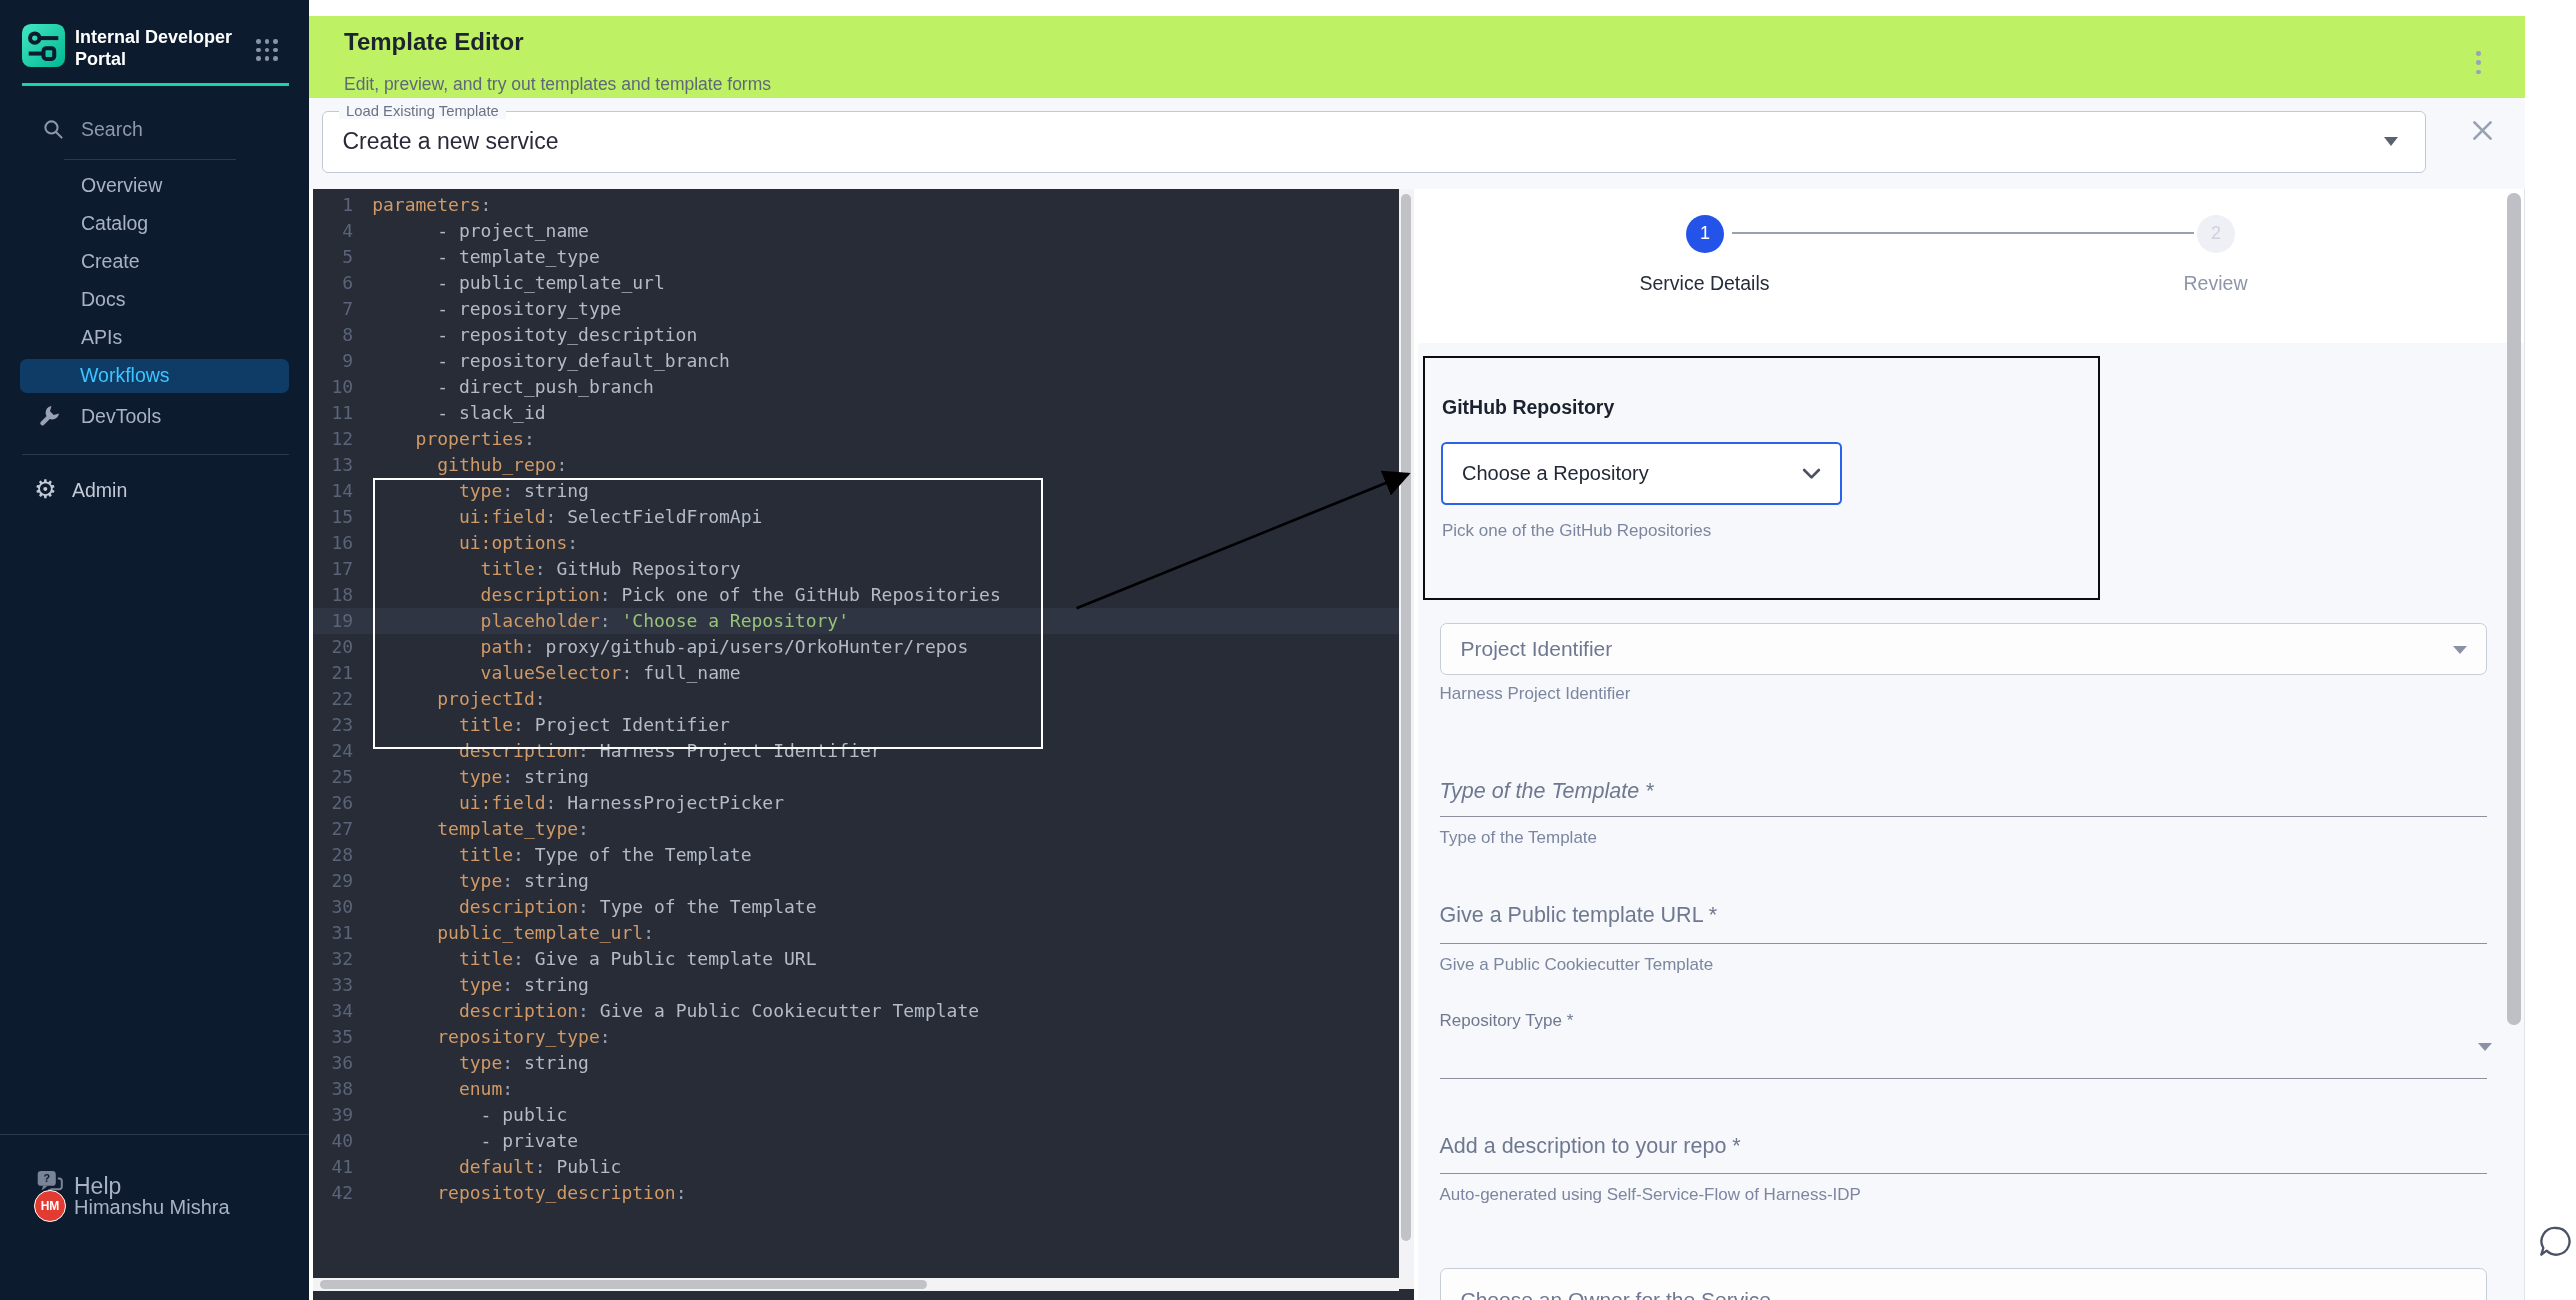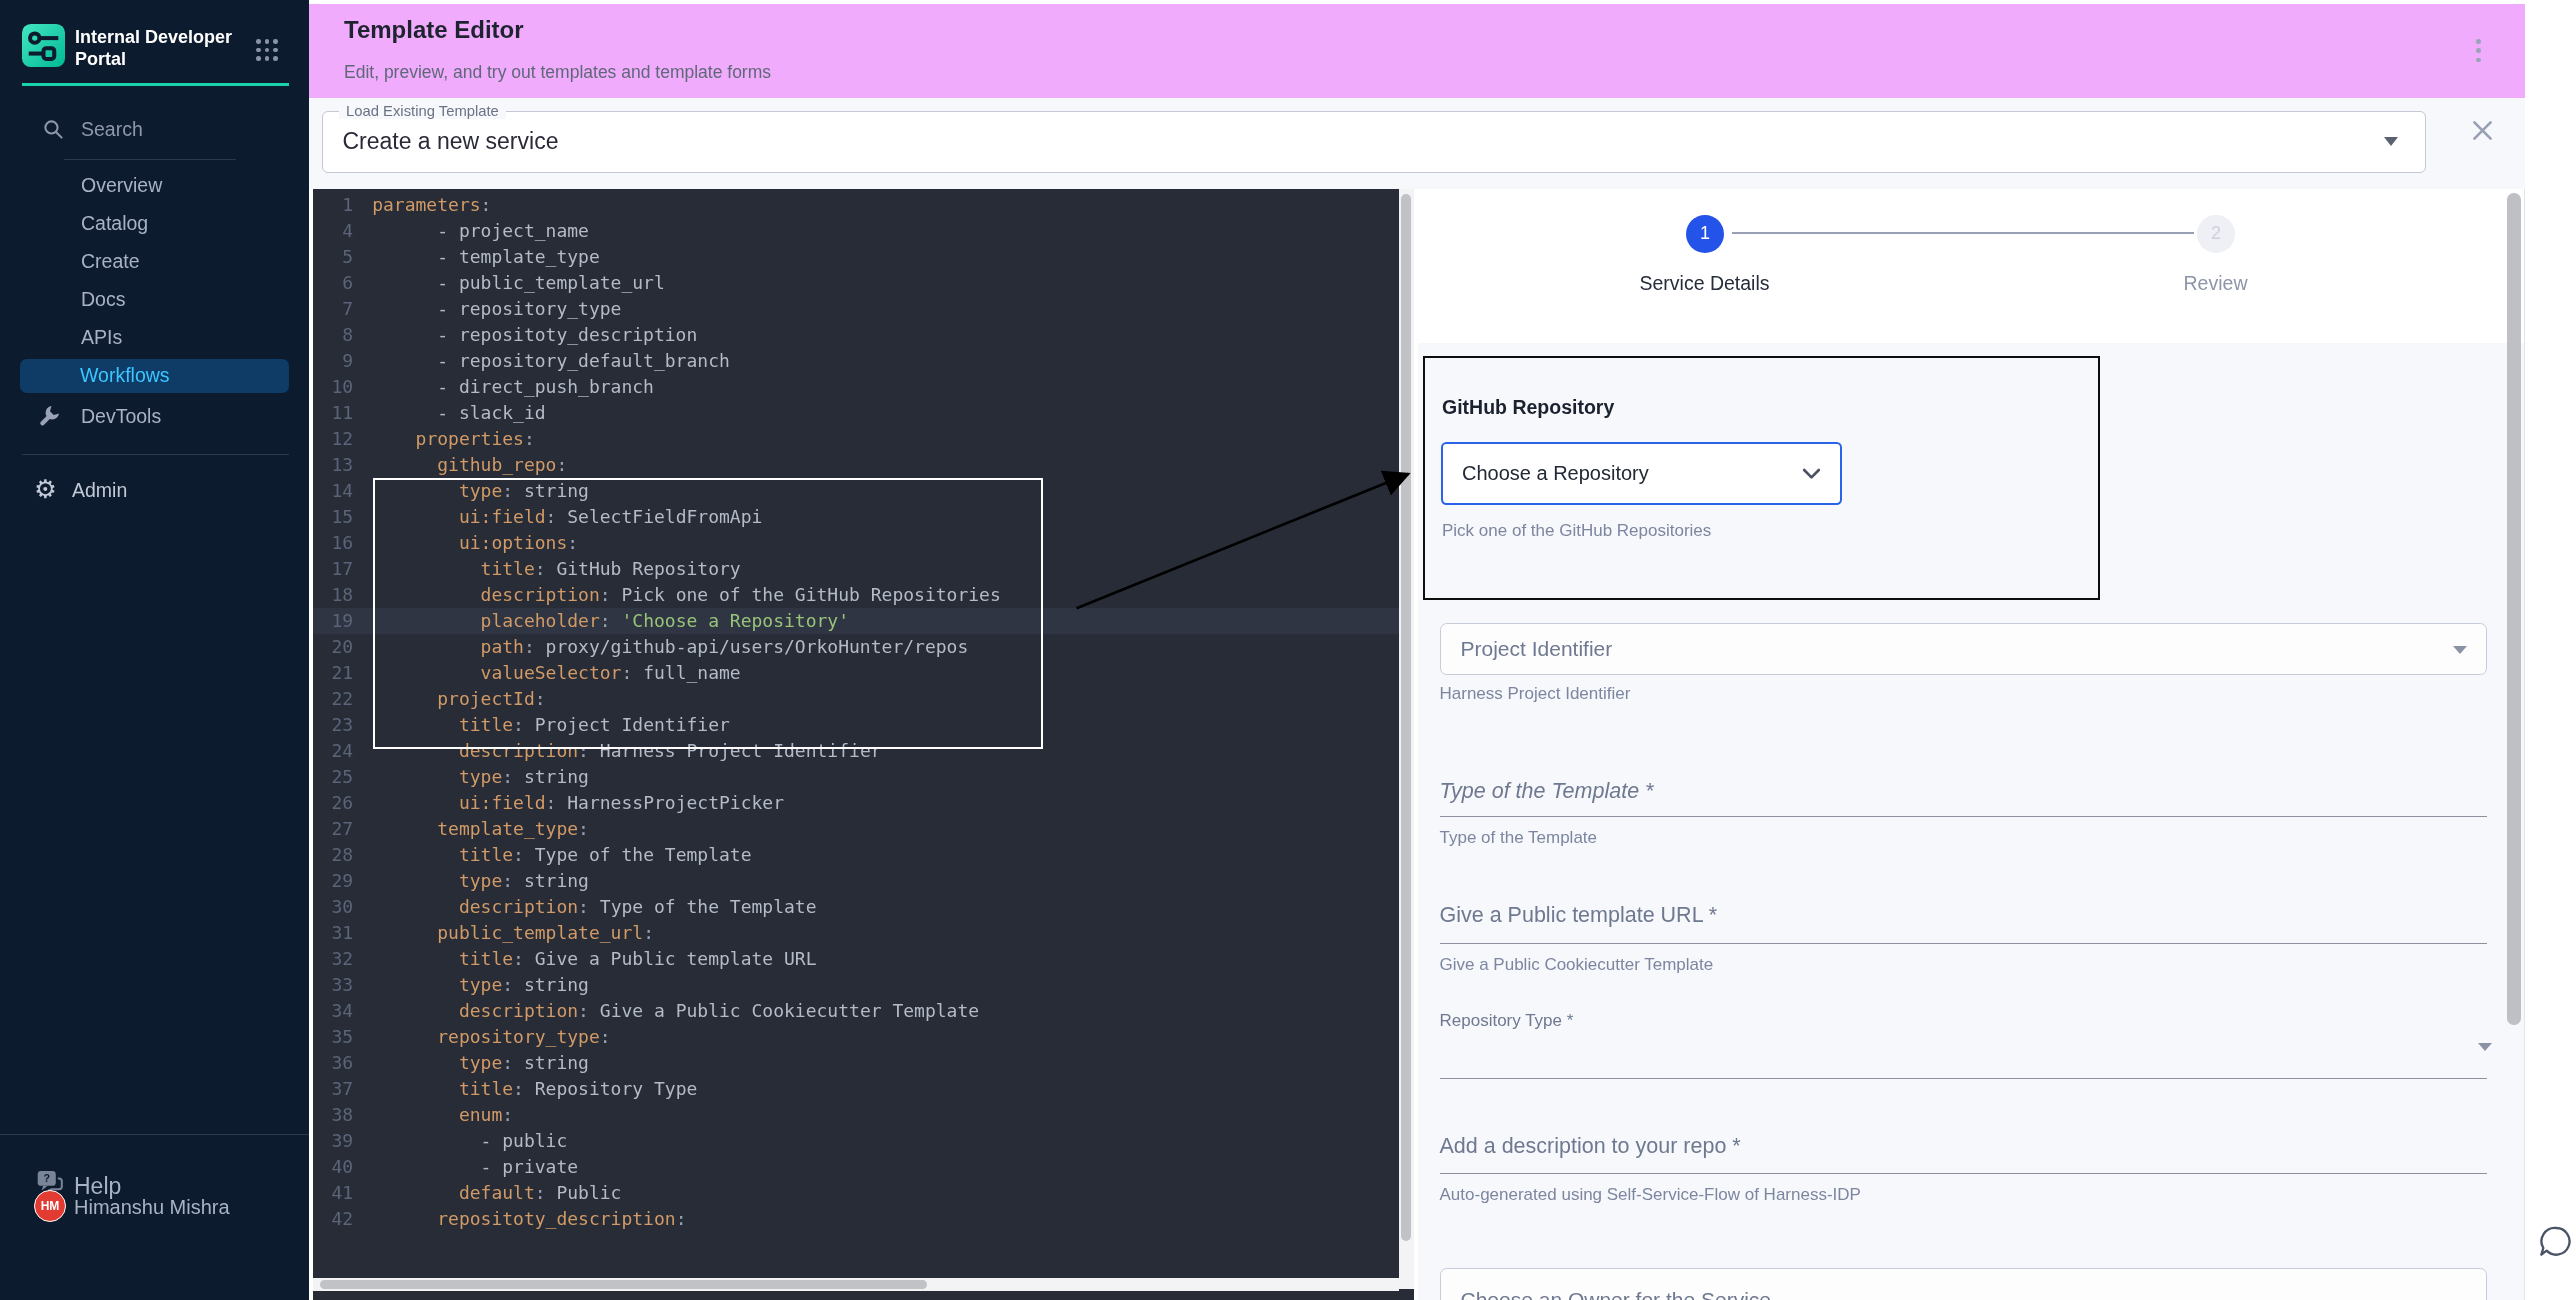--- a/index.html
+++ b/index.html
@@ -36,21 +36,21 @@
   .help-row { position:absolute; left:0; top:1168px; width:309px; height:34px; cursor:pointer; }
   .help-row svg { position:absolute; left:35px; top:1.3px; }
   .help-label { position:absolute; left:74px; top:4.7px; font-size:23px; color:#a9b2c5; }
   .user-row { position:absolute; left:0; top:1188px; width:309px; height:38px; cursor:pointer; }
   .avatar { position:absolute; left:34px; top:2px; width:32px; height:32px; border-radius:50%;
             background:#e23b31; color:#fff; font-size:12px; font-weight:700;
             display:flex; align-items:center; justify-content:center; border:1.3px solid #fff; }
   .user-name { position:absolute; left:74px; top:8px; font-size:20px; color:#a9b2c5; }
 
   
-  .topbar { position:absolute; left:309px; top:4px; width:2216px; height:98px; background:#f0abfc;
+  .topbar { position:absolute; left:309px; top:16px; width:2216px; height:98px; background:#bef264;
             border-bottom:1.3px solid #dfe2ea; }
   .page-title { position:absolute; left:35px; top:12px; font-size:24px; font-weight:700; color:#1e2330; }
   .page-sub { position:absolute; left:35px; top:58px; font-size:17.5px; color:#5f6878; }
   .kebab { position:absolute; left:2167px; top:35px; width:6.7px; cursor:pointer; }
   .kebab span { display:block; width:4.7px; height:4.7px; border-radius:50%; background:#9aa3b5; margin:0 0 4.7px 0; }
 
   
   .load-band { position:absolute; left:309px; top:98px; width:2216px; height:91px; background:#f7f8fb; }
   .load-select { position:absolute; left:13.4px; top:12.8px; width:2104px; height:62px; background:#fff;
                  border:1.3px solid #c3c8d4; border-radius:6px; cursor:pointer; }
@@ -270,21 +270,20 @@
       <div class="code-line"><span class="ln">27</span><span class="code"><span class="t-v">      </span><span class="t-k">template_type</span><span class="t-p">:</span></span></div>
       <div class="code-line"><span class="ln">28</span><span class="code"><span class="t-v">        </span><span class="t-k">title</span><span class="t-p">:</span><span class="t-v"> Type of the Template</span></span></div>
       <div class="code-line"><span class="ln">29</span><span class="code"><span class="t-v">        </span><span class="t-k">type</span><span class="t-p">:</span><span class="t-v"> string</span></span></div>
       <div class="code-line"><span class="ln">30</span><span class="code"><span class="t-v">        </span><span class="t-k">description</span><span class="t-p">:</span><span class="t-v"> Type of the Template</span></span></div>
       <div class="code-line"><span class="ln">31</span><span class="code"><span class="t-v">      </span><span class="t-k">public_template_url</span><span class="t-p">:</span></span></div>
       <div class="code-line"><span class="ln">32</span><span class="code"><span class="t-v">        </span><span class="t-k">title</span><span class="t-p">:</span><span class="t-v"> Give a Public template URL</span></span></div>
       <div class="code-line"><span class="ln">33</span><span class="code"><span class="t-v">        </span><span class="t-k">type</span><span class="t-p">:</span><span class="t-v"> string</span></span></div>
       <div class="code-line"><span class="ln">34</span><span class="code"><span class="t-v">        </span><span class="t-k">description</span><span class="t-p">:</span><span class="t-v"> Give a Public Cookiecutter Template</span></span></div>
       <div class="code-line"><span class="ln">35</span><span class="code"><span class="t-v">      </span><span class="t-k">repository_type</span><span class="t-p">:</span></span></div>
       <div class="code-line"><span class="ln">36</span><span class="code"><span class="t-v">        </span><span class="t-k">type</span><span class="t-p">:</span><span class="t-v"> string</span></span></div>
-      <div class="code-line"><span class="ln">37</span><span class="code"><span class="t-v">        </span><span class="t-k">title</span><span class="t-p">:</span><span class="t-v"> Repository Type</span></span></div>
       <div class="code-line"><span class="ln">38</span><span class="code"><span class="t-v">        </span><span class="t-k">enum</span><span class="t-p">:</span></span></div>
       <div class="code-line"><span class="ln">39</span><span class="code"><span class="t-v">          - public</span></span></div>
       <div class="code-line"><span class="ln">40</span><span class="code"><span class="t-v">          - private</span></span></div>
       <div class="code-line"><span class="ln">41</span><span class="code"><span class="t-v">        </span><span class="t-k">default</span><span class="t-p">:</span><span class="t-v"> Public</span></span></div>
       <div class="code-line"><span class="ln">42</span><span class="code"><span class="t-v">      </span><span class="t-k">repositoty_description</span><span class="t-p">:</span></span></div>
     </div>
   <div class="v-track">
       <div class="v-thumb"></div>
     </div>
   <div class="h-track">

